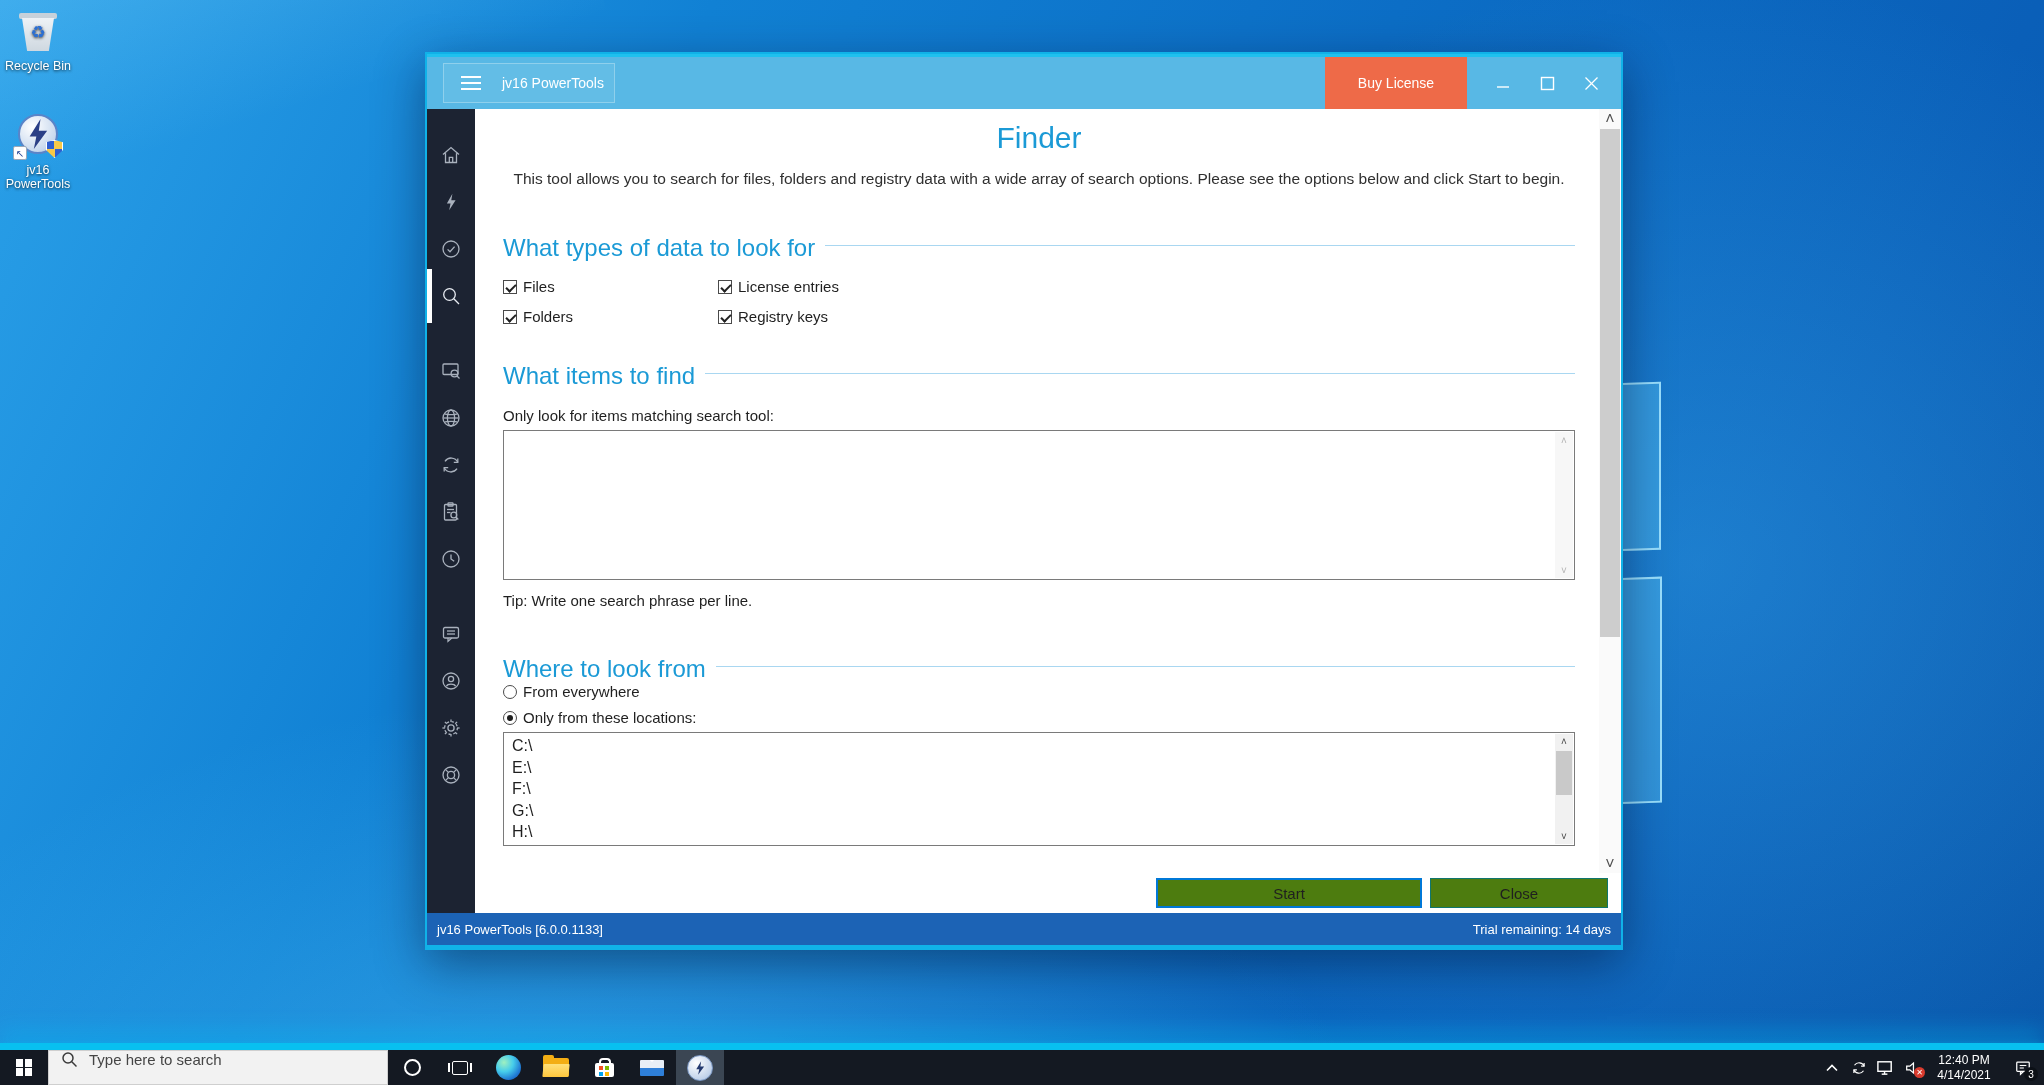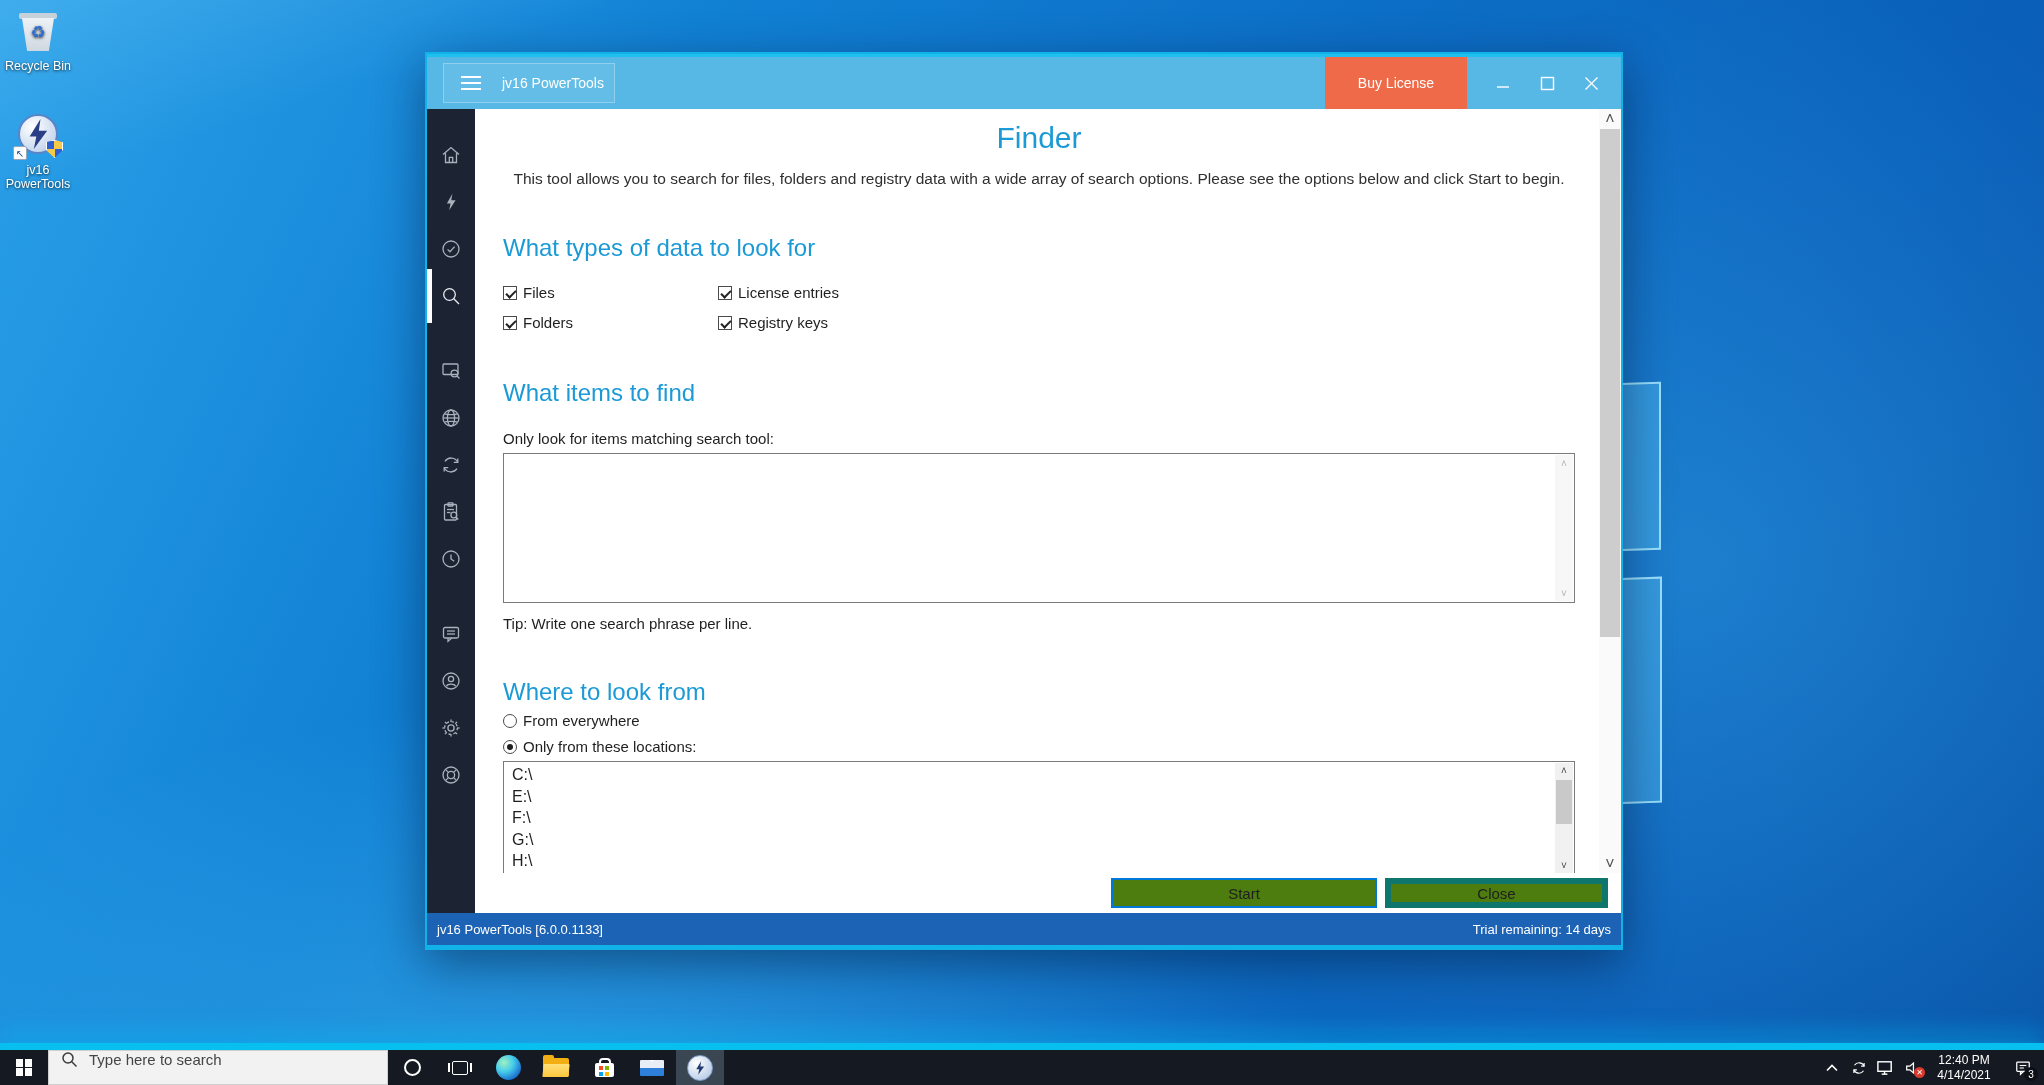--- a/index.html
+++ b/index.html
@@ -72,21 +72,21 @@
   .maincol { flex:1; display:flex; flex-direction:column; min-width:0; background:#fff; }
   .scrollwrap { flex:1; position:relative; overflow:hidden; }
   .content { position:absolute; inset:0 22px 0 0; padding:12px 24px 0 28px; overflow:hidden; }
   .vscroll { position:absolute; right:0; top:0; bottom:0; width:22px; background:#fafafa; }
   .vs-arrow { height:19px; display:flex; align-items:center; justify-content:center; color:#505050; cursor:pointer; }
   .vs-thumb { position:absolute; left:1px; right:1px; top:20px; height:508px; background:#cdcdcd; cursor:pointer; }
   .vs-bottom { position:absolute; bottom:0; left:0; right:0; }
 
   .page-title { text-align:center; color:#1b9ad6; font-size:30px; font-weight:400; }
   .page-desc { text-align:center; color:#303030; font-size:15.5px; margin-top:15px; }
-  .h2row { display:flex; align-items:flex-start; margin-top:46px;flex-direction:column; }
+  .h2row { display:flex; align-items:center; margin-top:46px; }
   .h2row .h2 { color:#1b9ad6; font-size:24px; font-weight:400; white-space:nowrap; }
   .h2row .rule { flex:1; border-bottom:1px solid #a9d7f1; margin:0 0 5px 10px; }
   .optgrid { display:grid; grid-template-columns:215px auto; row-gap:13px; margin-top:16px;
     justify-content:start; }
   .optitem { display:flex; align-items:center; gap:6px; font-size:15px; color:#1f1f1f; cursor:pointer; }
   .cb { width:14px; height:14px; border:1px solid #4a4a4a; background:#fff; position:relative; flex:0 0 auto; }
   .cb.checked::after { content:''; position:absolute; left:2px; top:3px; width:8px; height:4px;
     border-left:2px solid #222; border-bottom:2px solid #222; transform:rotate(-45deg); }
   .rb { width:14px; height:14px; border:1px solid #4a4a4a; border-radius:50%; background:#fff;
     position:relative; flex:0 0 auto; }
@@ -108,21 +108,21 @@
   .lscroll .arr { height:15px; display:flex; align-items:center; justify-content:center; color:#444;
     font-size:10px; cursor:pointer; }
   .lscroll .thumb { position:absolute; left:1px; right:1px; top:17px; height:44px; background:#c9c9c9; cursor:pointer; }
   .lscroll .arr.down { position:absolute; bottom:0; left:0; right:0; }
 
   .btnbar { height:40px; flex:0 0 auto; display:flex; align-items:center; justify-content:flex-end;
     gap:8px; padding-right:13px; background:#fff; }
   .btn { height:30px; background:#4d7c0f; font-size:15px; color:#1f1f1f; display:flex;
     align-items:center; justify-content:center; cursor:pointer; font-family:inherit; }
   .btn-start { width:266px; border:2px solid #0078d7; }
-  .btn-close { width:223px; border:6px solid #0f766e; }
+  .btn-close { width:178px; border:1px solid #0f766e; }
 
   .statusbar { height:32px; flex:0 0 auto; background:#1c63b5; color:#fff; font-size:13px;
     display:flex; align-items:center; justify-content:space-between; padding:0 10px; }
 
   
   .taskbar { position:absolute; left:0; right:0; bottom:0; height:35px; background:#141922;
     display:flex; align-items:stretch; z-index:50; }
   .tb-start { width:48px; display:flex; align-items:center; justify-content:center; cursor:pointer; }
   .winlogo { display:grid; grid-template-columns:7.5px 7.5px; grid-template-rows:7.5px 7.5px; gap:1.5px; }
   .winlogo i { background:#fff; }
@@ -351,21 +351,21 @@
               <div class="optitem">
                 <span class="cb checked"></span>
                 <span>Folders</span>
               </div>
               <div class="optitem">
                 <span class="cb checked"></span>
                 <span>Registry keys</span>
               </div>
             </div>
 
-            <div class="h2row" style="margin-top:48px;">
+            <div class="h2row" style="margin-top:37px;">
               <span class="h2">What items to find</span>
               <div class="rule"></div>
             </div>
             <div class="field-label">Only look for items matching search tool:</div>
             <div class="bigbox">
               <div class="inner"></div>
               <div class="boxscroll">
                 <div class="arr">˄</div>
                 <div class="arr">˅</div>
               </div>

